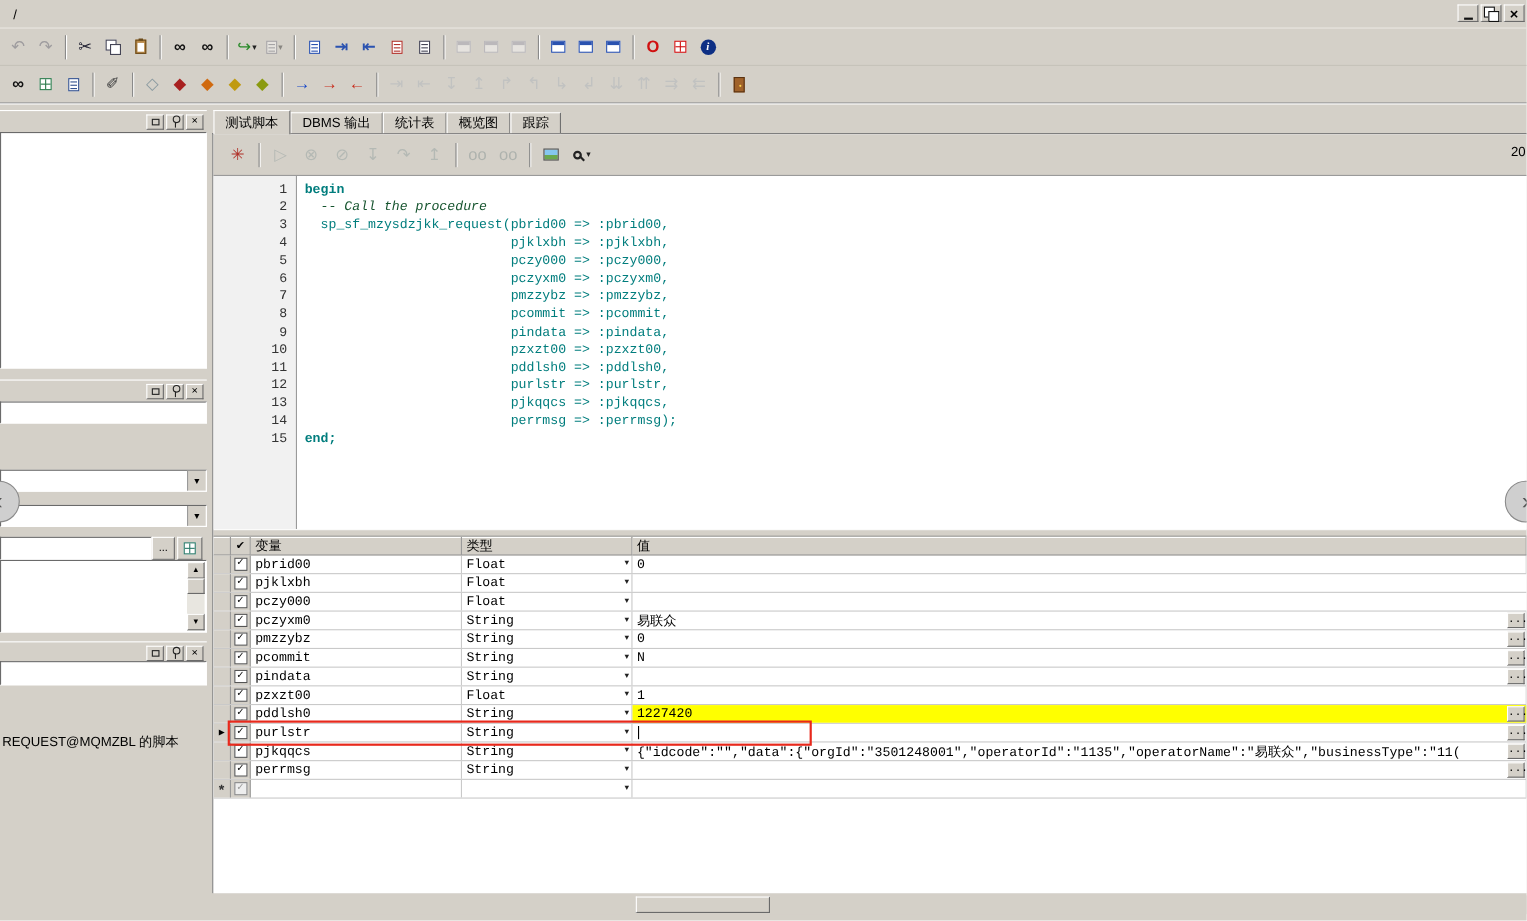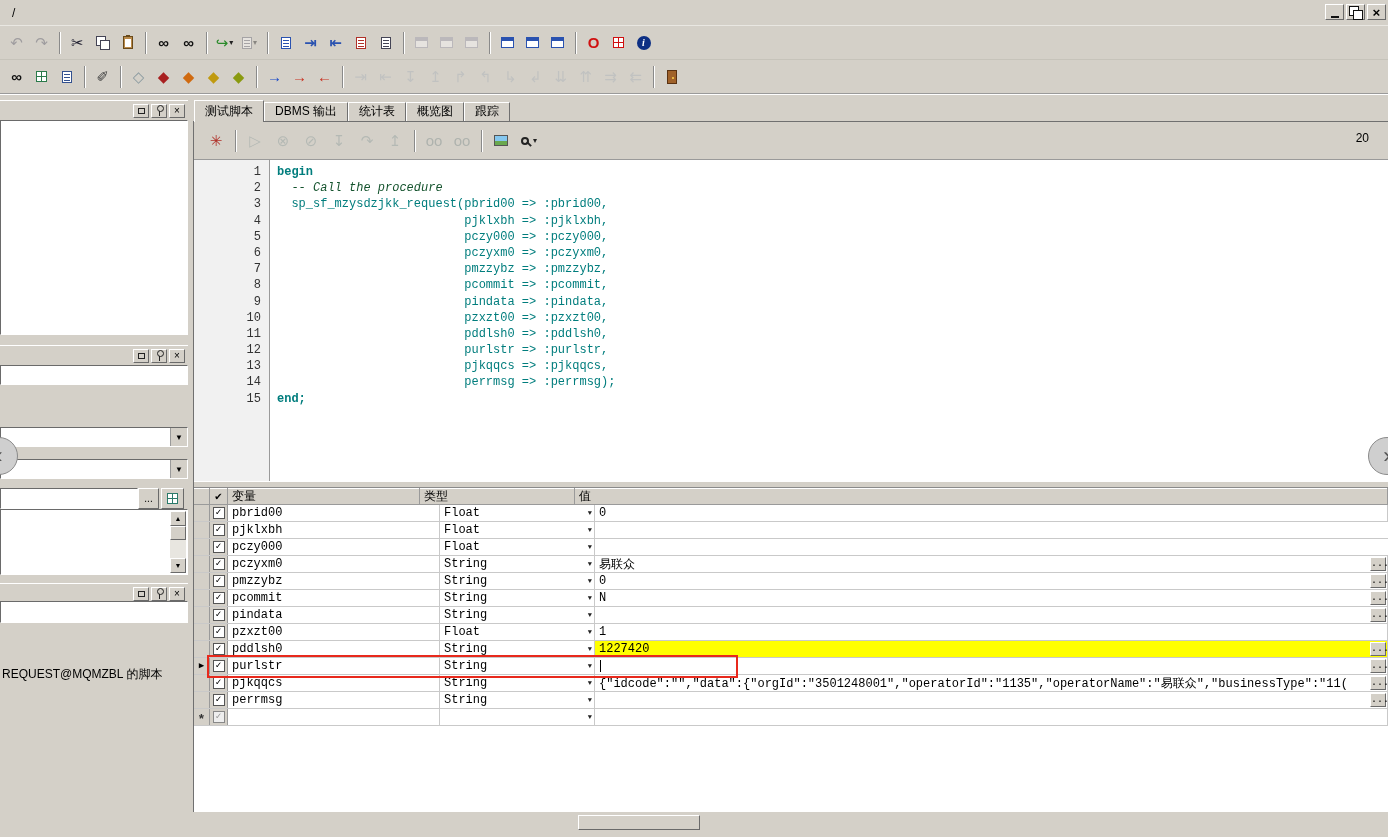--- a/index.html
+++ b/index.html
@@ -64,21 +64,21 @@
 .vs-btn{width:16px;height:15px;display:flex;align-items:center;justify-content:center;font-size:7px;padding:0;background:#d4d0c8;border:1px solid;border-color:#fff #6a6a6a #6a6a6a #fff}
 .vs-thumb{position:absolute;left:0;top:15px;width:16px;height:14px;background:#d4d0c8;border:1px solid;border-color:#fff #6a6a6a #6a6a6a #fff}
 #script-label{position:absolute;left:2px;top:666px;width:186px;white-space:nowrap;overflow:hidden}
 
 #tabstrip{position:absolute;left:194px;top:100px;right:0;height:22px;display:flex;align-items:center;z-index:2}
 .tab{height:19px;line-height:17px;padding:0 10px;background:#d4d0c8;border:1px solid;border-color:#fff #707070 #707070 #fff;border-bottom:none;white-space:nowrap}
 .tab.active{height:22px;line-height:20px;position:relative;z-index:3}
 #main{position:absolute;left:193px;top:121px;right:0;bottom:25px;background:#fff;border-top:1px solid #707070;border-left:1px solid #707070;overflow:hidden}
 #script-toolbar{position:absolute;left:0;top:0;right:0;height:38px;background:#d4d0c8;border-bottom:1px solid #9a9a9a;display:flex;align-items:center;padding:0 8px}
 #script-toolbar .tb-btn{width:28px}
-#st-right{position:absolute;right:19px;top:9px;font-size:12px}
+#st-right{position:absolute;right:1px;top:9px;font-size:12px}
 #editor{position:absolute;left:0;top:38px;right:0;height:321px;background:#fff;display:flex;overflow:hidden}
 #gutter{width:76px;background:#f1f1f1;border-right:1px solid #9a9a9a;padding:4px 8px 0 0;text-align:right;font:12px "Liberation Mono","DejaVu Sans Mono",monospace;color:#333}
 #code{flex:1;padding:4px 0 0 7px;font:12px "Liberation Mono","DejaVu Sans Mono",monospace;white-space:pre;color:#007d7d;overflow:hidden}
 .eline{height:16.2px;line-height:16.2px}
 .eline.comment{color:#14532d;font-style:italic}
 .eline.keyword{font-weight:bold}
 #splitter{position:absolute;left:0;top:359px;right:0;height:7px;background:#d4d0c8;border-top:1px solid #fff;border-bottom:1px solid #8a8a8a}
 
 #grid{position:absolute;left:0;top:366px;right:0;bottom:0;background:#fff;font-family:"Liberation Mono","DejaVu Sans Mono",monospace;overflow:hidden}
 #grid-header{display:flex;height:17px}
@@ -89,21 +89,21 @@
 .gh.typeh{width:155px}
 .gh.valh{flex:1}
 .g-row{display:flex;height:17px;border-bottom:1px solid #c9c9c9}
 .g-cell{height:100%;display:flex;align-items:center;padding:0 4px;border-right:1px solid #c9c9c9;overflow:hidden;white-space:pre}
 .marker-cell{width:16px;background:#d4d0c8;border-right:1px solid #9a9a9a;justify-content:center;padding:0}
 .row-arrow{font-size:9px;line-height:1}
 .row-new{font-size:13px;font-weight:bold;color:#333;line-height:1;margin-top:4px}
 .cb-cell{width:18px;background:#d4d0c8;border-right:1px solid #9a9a9a;justify-content:center;padding:0}
 .cb{width:12px;height:12px;background:#fff;border:1px solid #555;font-size:10px;line-height:10px;text-align:center;color:#000}
 .cb.dis{color:#999;background:#eee;border-color:#888}
-.var-cell{width:212px}
+.var-cell{width:192px}
 .type-cell{width:155px;position:relative}
 .dd-btn{position:absolute;right:2px;top:50%;transform:translateY(-50%);font-size:7px;color:#222}
 .val-cell{flex:1;position:relative}
 .val-cell.hl{background:#ffff00}
 .text-caret{display:inline-block;width:1px;height:12px;background:#000;margin-left:1px}
 .ell{position:absolute;right:1px;top:1px;width:16px;height:14px;background:#d4d0c8;border:1px solid;border-color:#fff #6a6a6a #6a6a6a #fff;font-size:10px;line-height:6px;padding:0}
 
 #red-box{position:absolute;left:207px;top:655px;width:531px;height:23px;border:2px solid #e8291c;z-index:8;pointer-events:none}
 #hscroll{position:absolute;left:193px;right:0;top:814px;height:17px;background:#d4d0c8}
 #hthumb{position:absolute;left:385px;top:1px;width:122px;height:15px;background:#d4d0c8;border:1px solid;border-color:#fff #6a6a6a #6a6a6a #fff}

